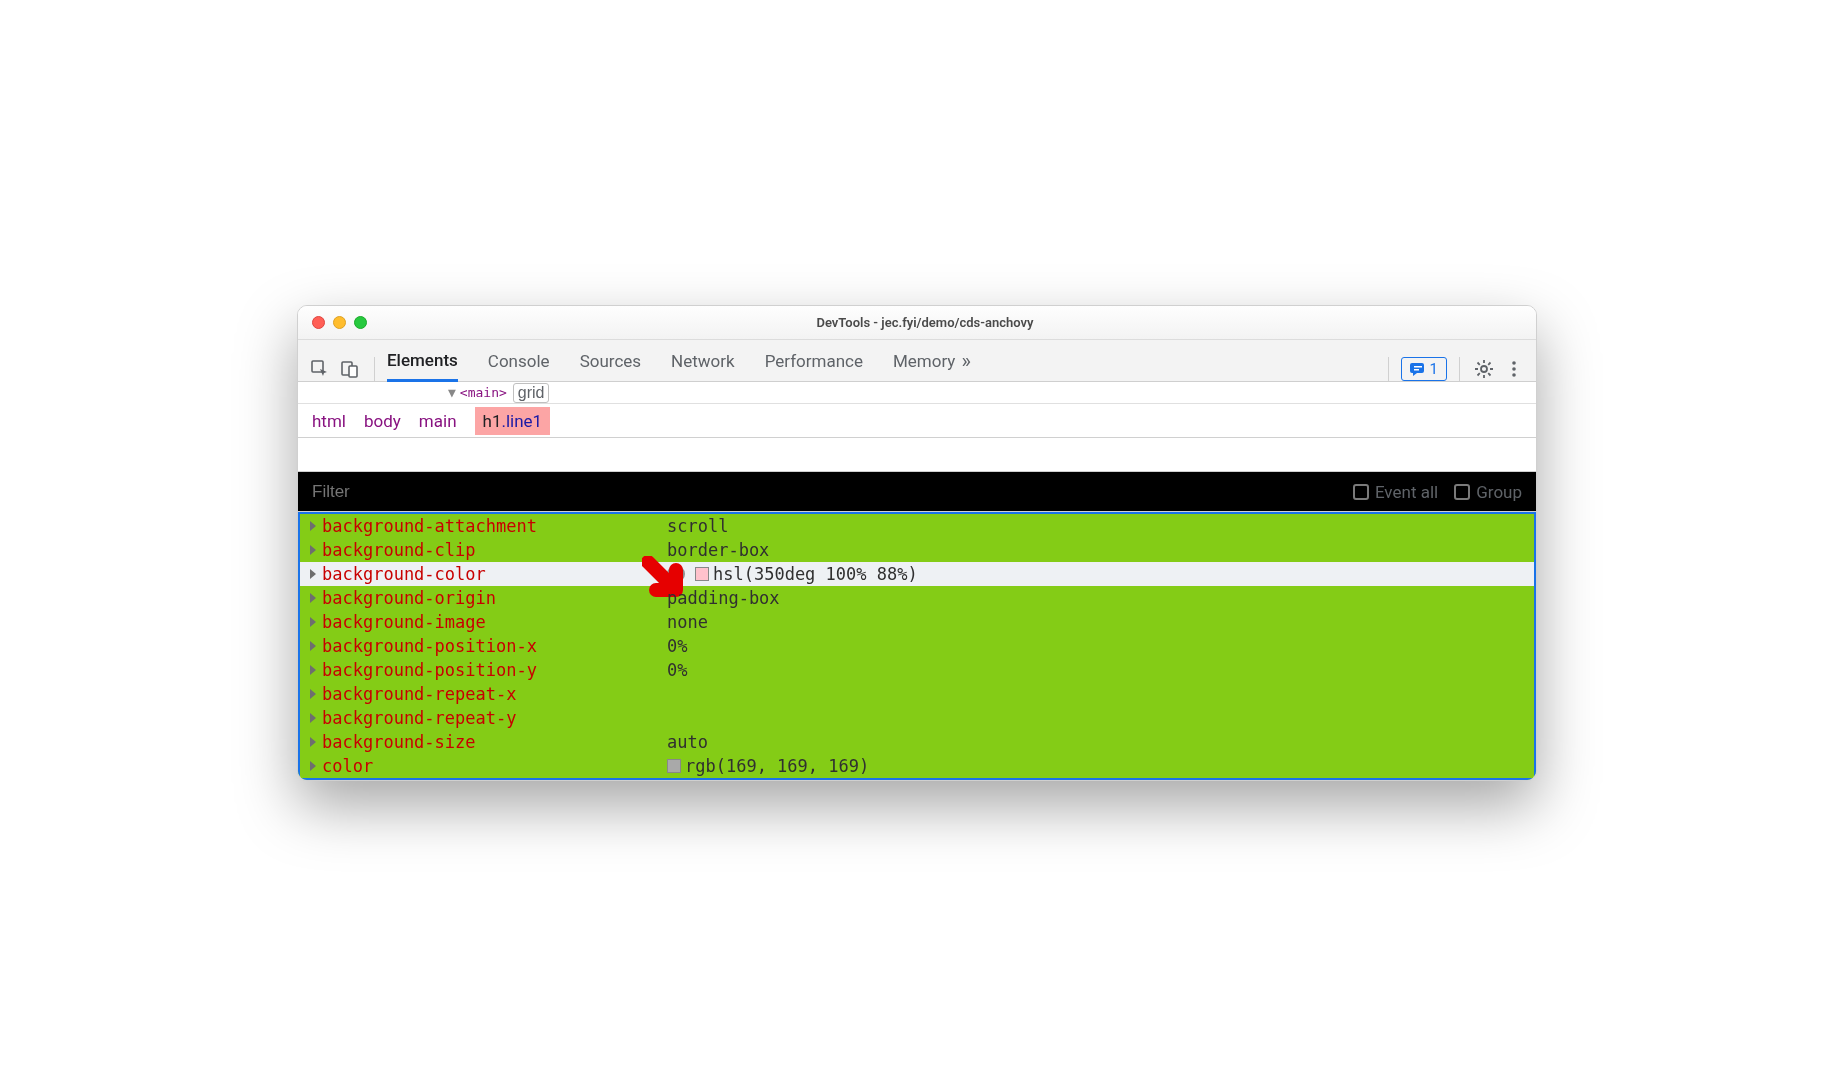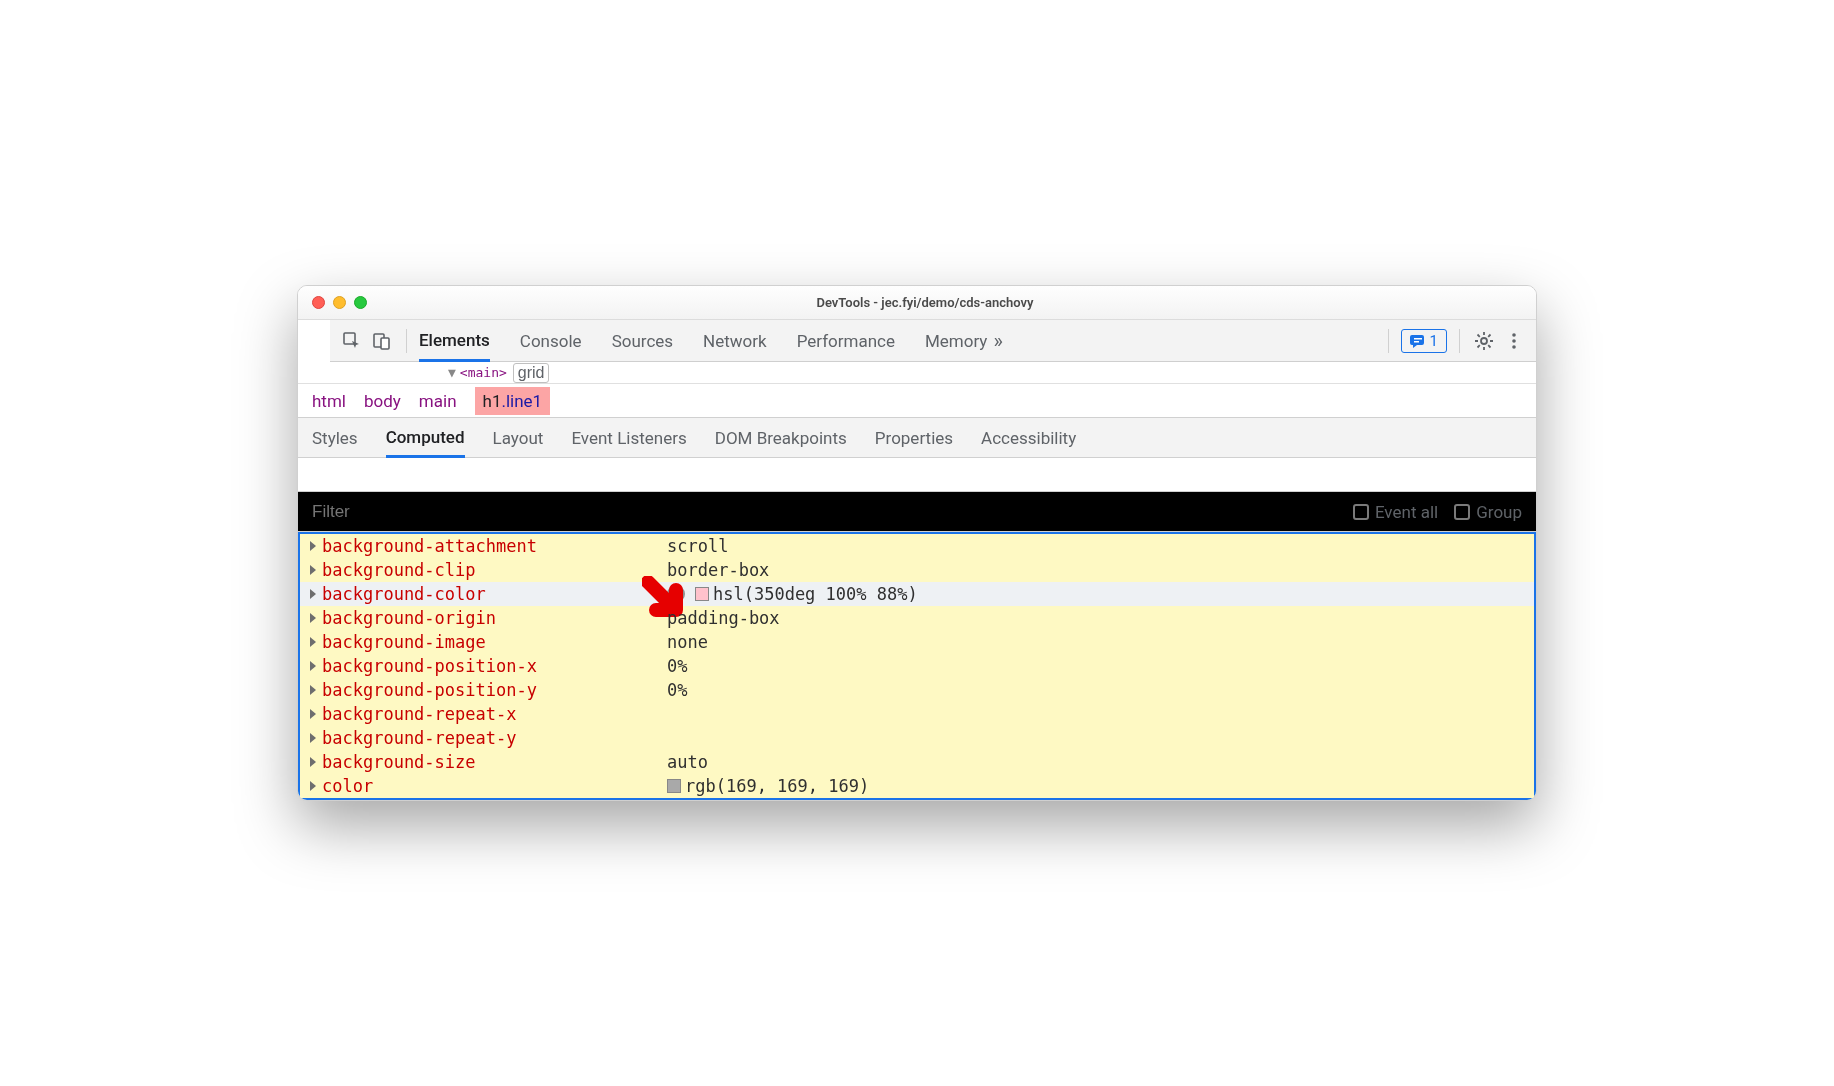--- a/index.html
+++ b/index.html
@@ -36,24 +36,23 @@
   .dot.green { background:#27c93f; border:1px solid #1aab29; }
   .win-title {
     position: absolute; left:16px; right:0; text-align:center;
     font-size: 13px; color:#4a4a4a; font-weight: 600;
     pointer-events:none;
   }
   .toolbar {
     height: 42px;
     background: #f3f3f3;
     border-bottom: 1px solid #cfcfcf;
-    display: flex; align-items: center;
+    display: flex; align-items: flex-end;
     padding: 0 10px;
     gap: 6px;
-    margin-left: 32px;
   }
   .tb-icon { width: 24px; height:24px; display:flex; align-items:center; justify-content:center; color:#5f6368; }
   .tb-divider { width:1px; height:24px; background:#d0d0d0; margin: 0 6px; }
   .tb-tabs { display:flex; gap: 30px; align-items:center; height:100%; }
   .tb-tab { font-size:17px; color:#5f6368; height:100%; display:flex; align-items:center; cursor:pointer; }
   .tb-tab.active { color:#202124; font-weight:500; border-bottom: 3px solid #1a73e8; margin-bottom:-1px; }
   .tb-spacer { flex:1; }
   .issues-badge {
     display:flex; align-items:center; gap:4px;
     border:1px solid #1a73e8; border-radius:3px;
@@ -96,21 +95,21 @@
   }
   .filter-input {
     border:none; outline:none; font-size:17px; color:#888; flex:1;
     background:transparent;
   }
   .cb { width:16px; height:16px; border:2px solid #7a7a7a; border-radius:3px; display:inline-block; }
   .cb-label { display:flex; align-items:center; gap:6px; cursor:pointer; }
   .prop-panel {
     border: 2px solid #1a73e8;
     position: relative;
-    background:#fef9c3;
+    background:#84cc16;
   }
   .scrollbar-fake {
     position:absolute; right:-20px; top:-150px; width:16px; height:280px;
     background:#c8c8c8; border-radius:8px;
   }
   .prop-row {
     display:flex; align-items:center;
     font-family: Menlo, Consolas, monospace; font-size: 17px;
     padding: 2px 10px;
     position: relative;
@@ -223,29 +222,20 @@
 
   <div class="breadcrumbs">
     <span class="crumb">html</span>
     <span class="crumb">body</span>
     <span class="crumb">main</span>
     <span class="crumb sel">
       <span>h1</span><span class="cls">.line1</span>
     </span>
   </div>
 
-  <div class="sidepanel-tabs">
-    <div class="sp-tab">Styles</div>
-    <div class="sp-tab active">Computed</div>
-    <div class="sp-tab">Layout</div>
-    <div class="sp-tab">Event Listeners</div>
-    <div class="sp-tab">DOM Breakpoints</div>
-    <div class="sp-tab">Properties</div>
-    <div class="sp-tab">Accessibility</div>
-  </div>
 
   <div class="filter-gap"></div>
   <div class="filter-row">
     <input class="filter-input" placeholder="Filter" style="">
     <label class="cb-label">
       <span class="cb"></span>
       <span>Event all</span>
     </label>
     <label class="cb-label">
       <span class="cb"></span>

